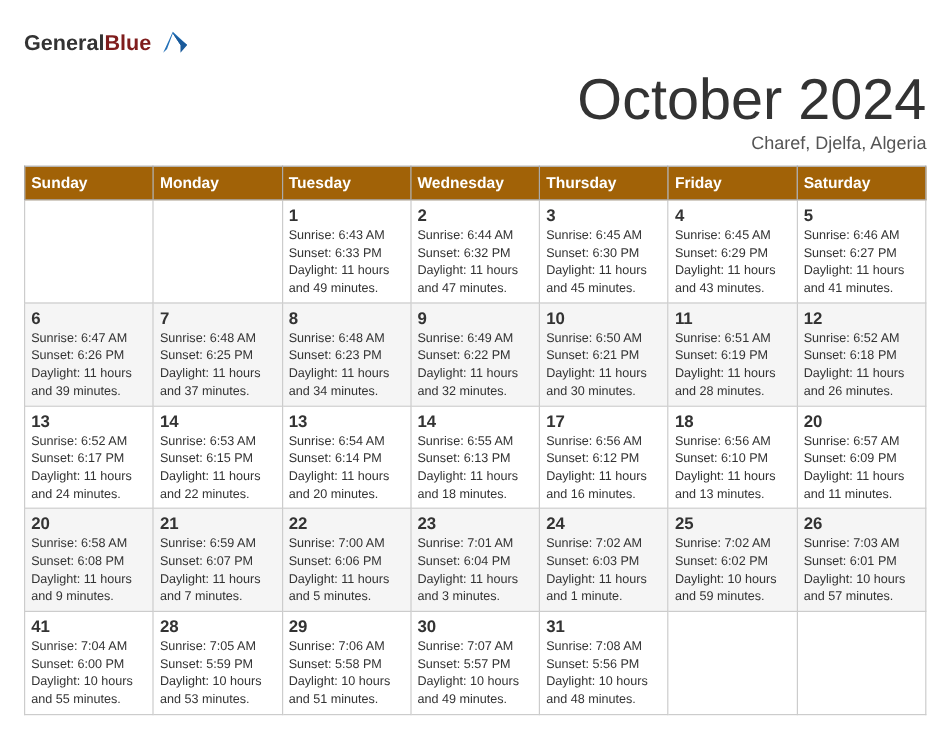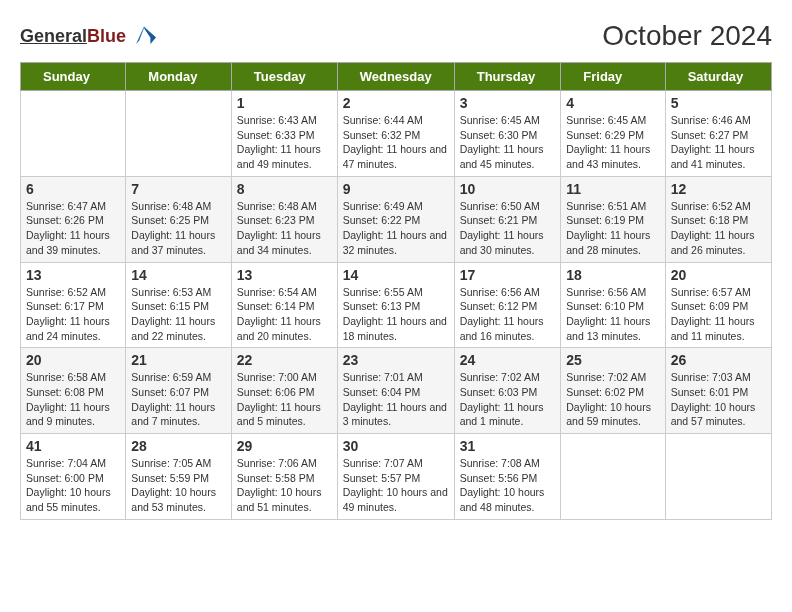--- a/index.html
+++ b/index.html
@@ -22,38 +22,39 @@
     }
     .logo-icon {
       width: 32px;
       height: 32px;
       margin-left: 2px;
     }
     .title-block {
       text-align: right;
     }
     .month-title {
-      font-size: 28px;
+      font-size: 48px;
       font-weight: normal;
       color: #333;
+      margin-top: 36px;
     }
     .location {
       font-size: 15px;
       color: #555;
     }
     .calendar {
       width: 100%;
       border-collapse: collapse;
       font-size: 11px;
     }
     .calendar th {
-      background-color: #4d7c0f;
+      background-color: #a16207;
       color: #fff;
       text-align: left;
-      padding: 6px 22px;
+      padding: 6px 5px;
       font-size: 13px;
       font-weight: bold;
       border: 1px solid #aaa;
     }
     .calendar td {
       border: 1px solid #ccc;
       vertical-align: top;
       padding: 4px 5px;
       width: 107px;
       height: 80px;
@@ -77,29 +78,30 @@
     .empty-cell {
       background: #fff !important;
     }
   </style>
 </head>
 <body>
 
 <div class="header">
   <div class="logo">
     <div>
-      <span style="font-size:18px;font-weight:bold;color:#333;text-decoration:underline;">General</span><span style="font-size:18px;font-weight:bold;color:#7f1d1d;">Blue</span>
+      <span style="font-size:18px;font-weight:bold;color:#333;">General</span><span style="font-size:18px;font-weight:bold;color:#7f1d1d;">Blue</span>
     </div>
     <svg class="logo-icon" viewBox="0 0 40 40">
       <polygon points="10,30 20,8 35,22 28,22 20,10 14,26" fill="#2471b8"></polygon>
       <polygon points="20,10 35,22 28,30 28,22" fill="#1a5a9a"></polygon>
     </svg>
   </div>
   <div class="title-block">
     <div class="month-title">October 2024</div>
+    <div class="location">Charef, Djelfa, Algeria</div>
   </div>
 </div>
 
 <table class="calendar">
   <thead>
     <tr>
     <th>Sunday</th>
         <th>Monday</th>
         <th>Tuesday</th>
         <th>Wednesday</th>

